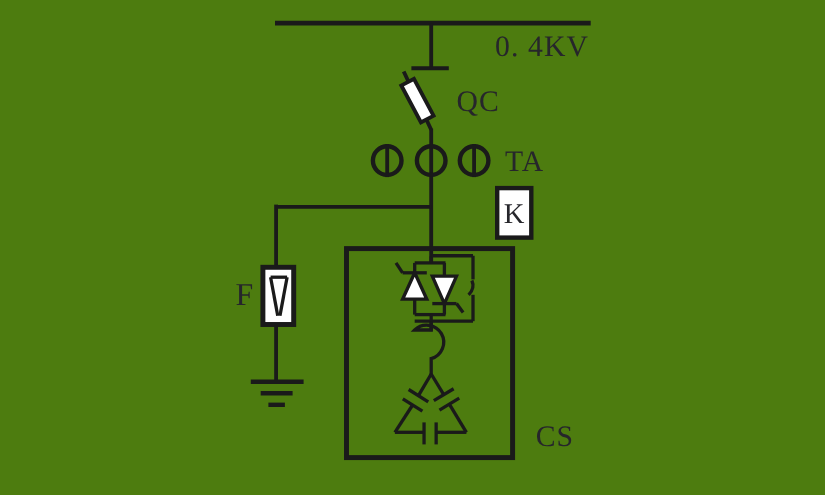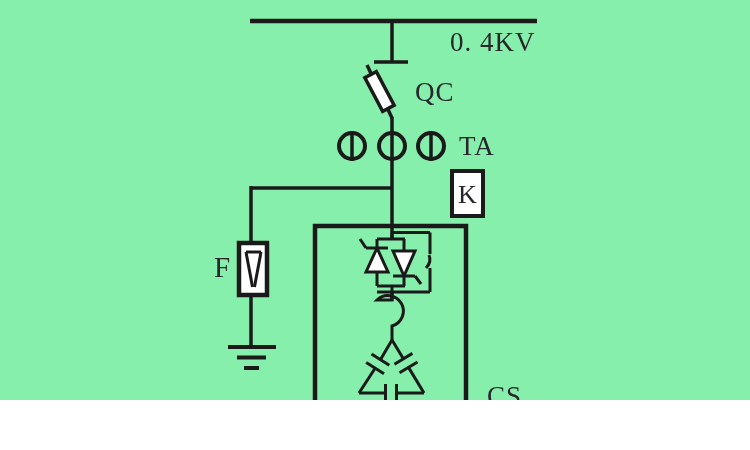--- a/index.html
+++ b/index.html
@@ -1,16 +1,16 @@
 <!DOCTYPE html>
 <html><head>
 <meta charset="utf-8">
 <style>
   html,body{margin:0;padding:0;background:#ffffff;}
-  .canvas{position:relative;width:750px;height:400px;background:#86efac;overflow:hidden;
+  .canvas{position:relative;width:750px;height:450px;background:#4d7c0f;overflow:hidden;
           font-family:"Liberation Serif","DejaVu Serif",serif;}
   svg{display:block;}
   .ln{stroke:#1a1a1a;fill:none;}
   .w3{stroke-width:3;}
   .w35{stroke-width:3.5;}
   .w4{stroke-width:4;}
   .w45{stroke-width:4.5;}
   .whitefill{fill:#ffffff;}
   .lbl{fill:#26262b;font-family:"Liberation Serif","DejaVu Serif",serif;}
   .f27{font-size:27px;letter-spacing:1px;}

